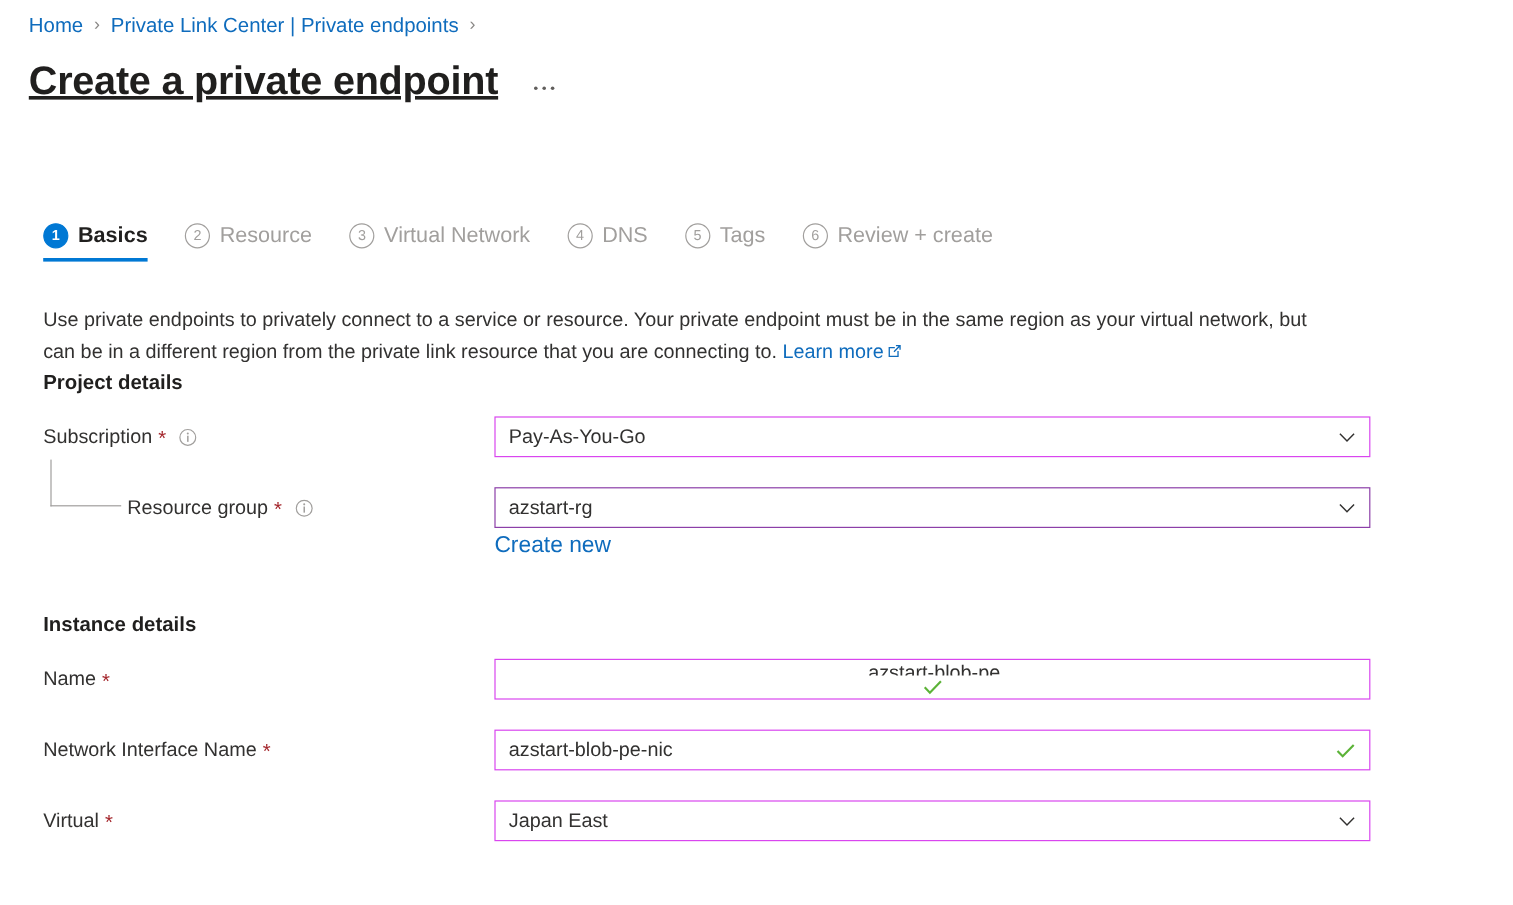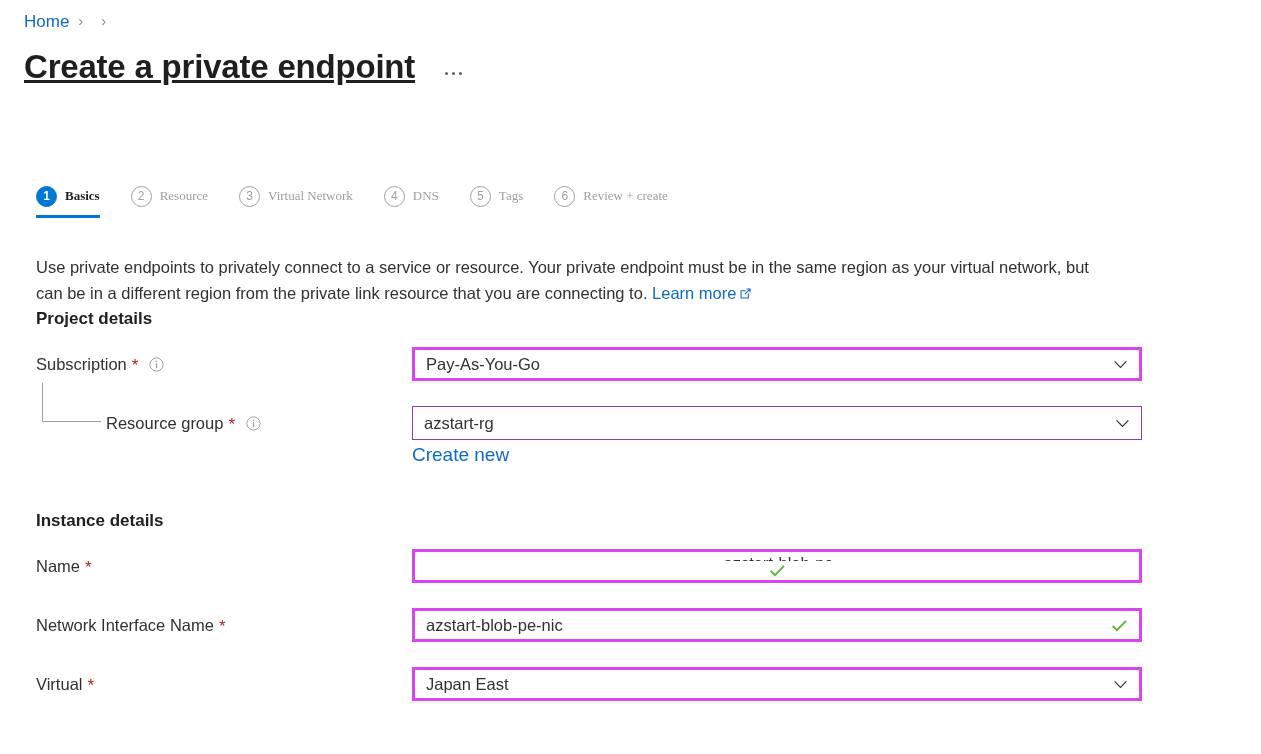--- a/index.html
+++ b/index.html
@@ -99,25 +99,24 @@
     justify-content: center;
     font-size: 12px;
     line-height: 1;
     margin-right: 8px;
     flex: none;
     border: 1px solid #a19f9d;
     color: #a19f9d;
     background: transparent;
   }
   .tab-label {
-    font-size: 13px;
+    font-size: 18px;
     line-height: 22px;
     color: #a19f9d;
     white-space: nowrap;
-    font-family: Liberation Serif, serif;
   }
   .tab.active .tab-num {
     background: #0078d4;
     border-color: #0078d4;
     color: #ffffff;
     font-weight: 600;
   }
   .tab.active .tab-label {
     color: #201f1e;
     font-weight: 600;
@@ -212,21 +211,21 @@
     border-left: 1px solid #a19f9d;
     border-bottom: 1px solid #a19f9d;
   }
 
   
   .control {
     position: absolute;
     left: 412px;
     width: 730px;
     height: 34px;
-    border: 3px solid #d946ef;
+    border: 1px solid #d946ef;
     background: #ffffff;
     display: flex;
     align-items: center;
     padding: 0 8px 0 11px;
     cursor: pointer;
   }
   .control.focused { border: 1px solid #8c3fa8; }
   .control.textbox { cursor: text; }
   .control-value {
     flex: 1;
@@ -251,20 +250,21 @@
   }
 </style>
 </head>
 <body>
 
 <div class="page">
 
   <nav class="breadcrumb">
     <span class="crumb-link">Home</span>
     <span class="crumb-sep">›</span>
+    <span class="crumb-link">Private Link Center | Private endpoints</span>
     <span class="crumb-sep">›</span>
   </nav>
 
   <div class="title-row">
     <h1 class="page-title">Create a private endpoint</h1>
     <div class="ellipsis-btn">
       <i></i>
         <i></i>
         <i></i>
     </div>

